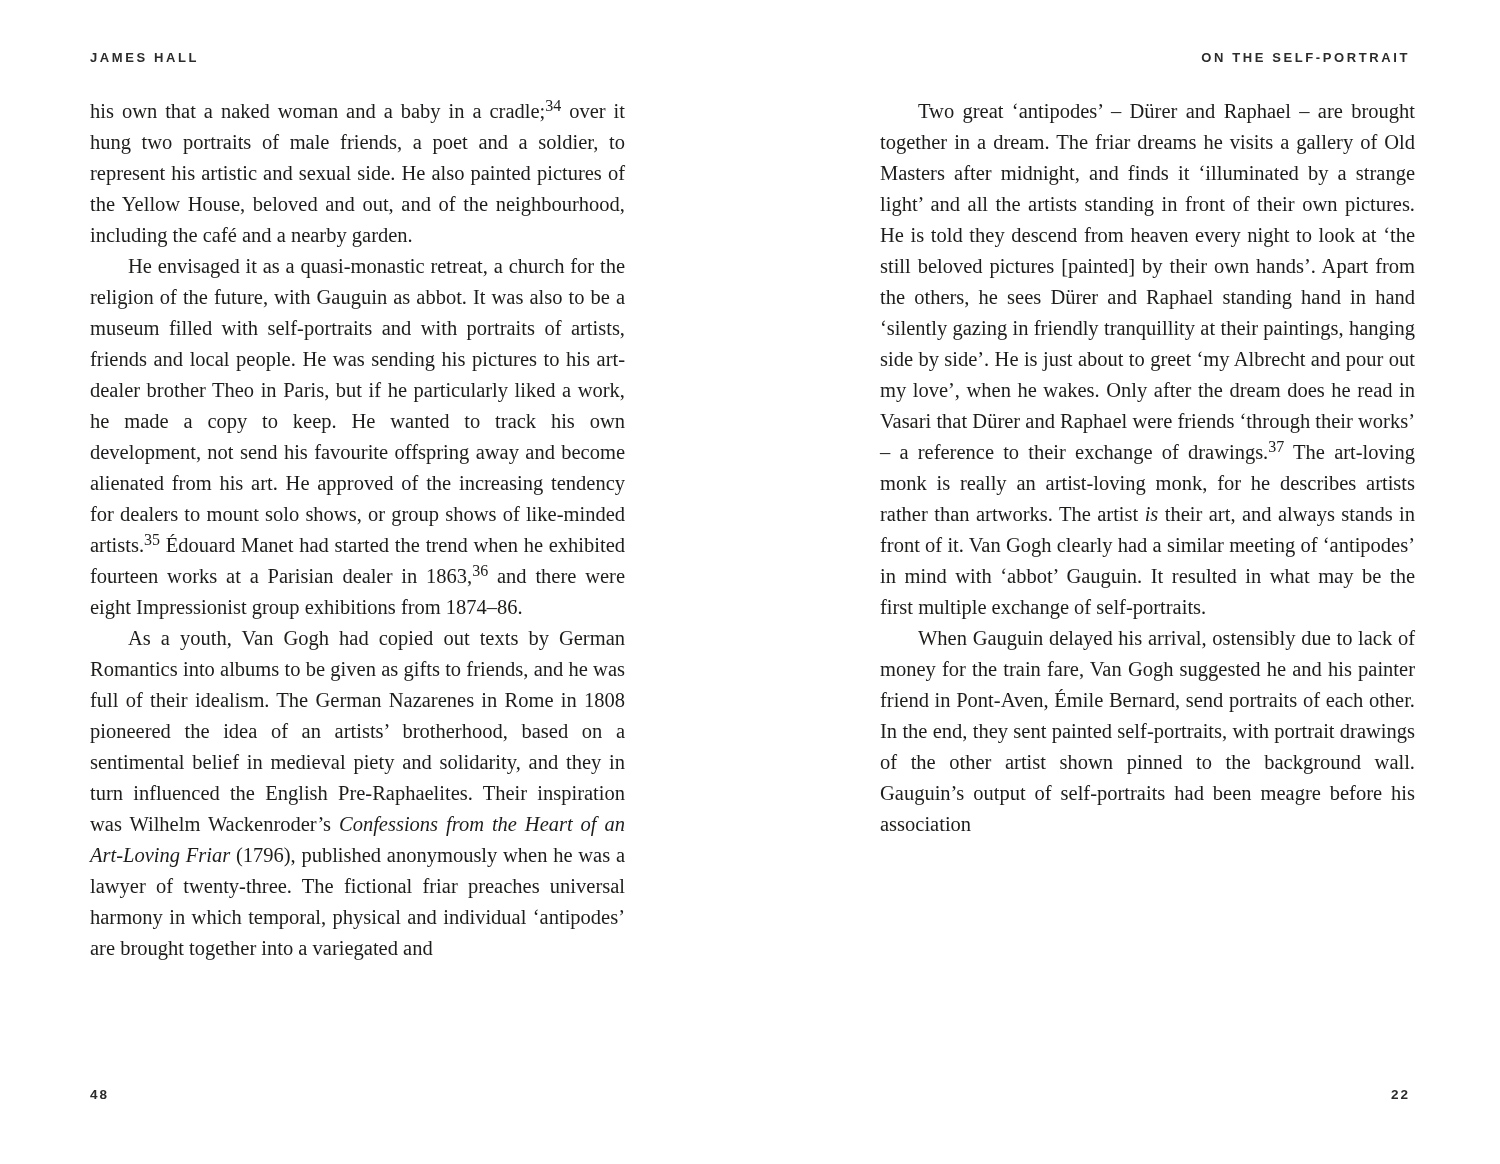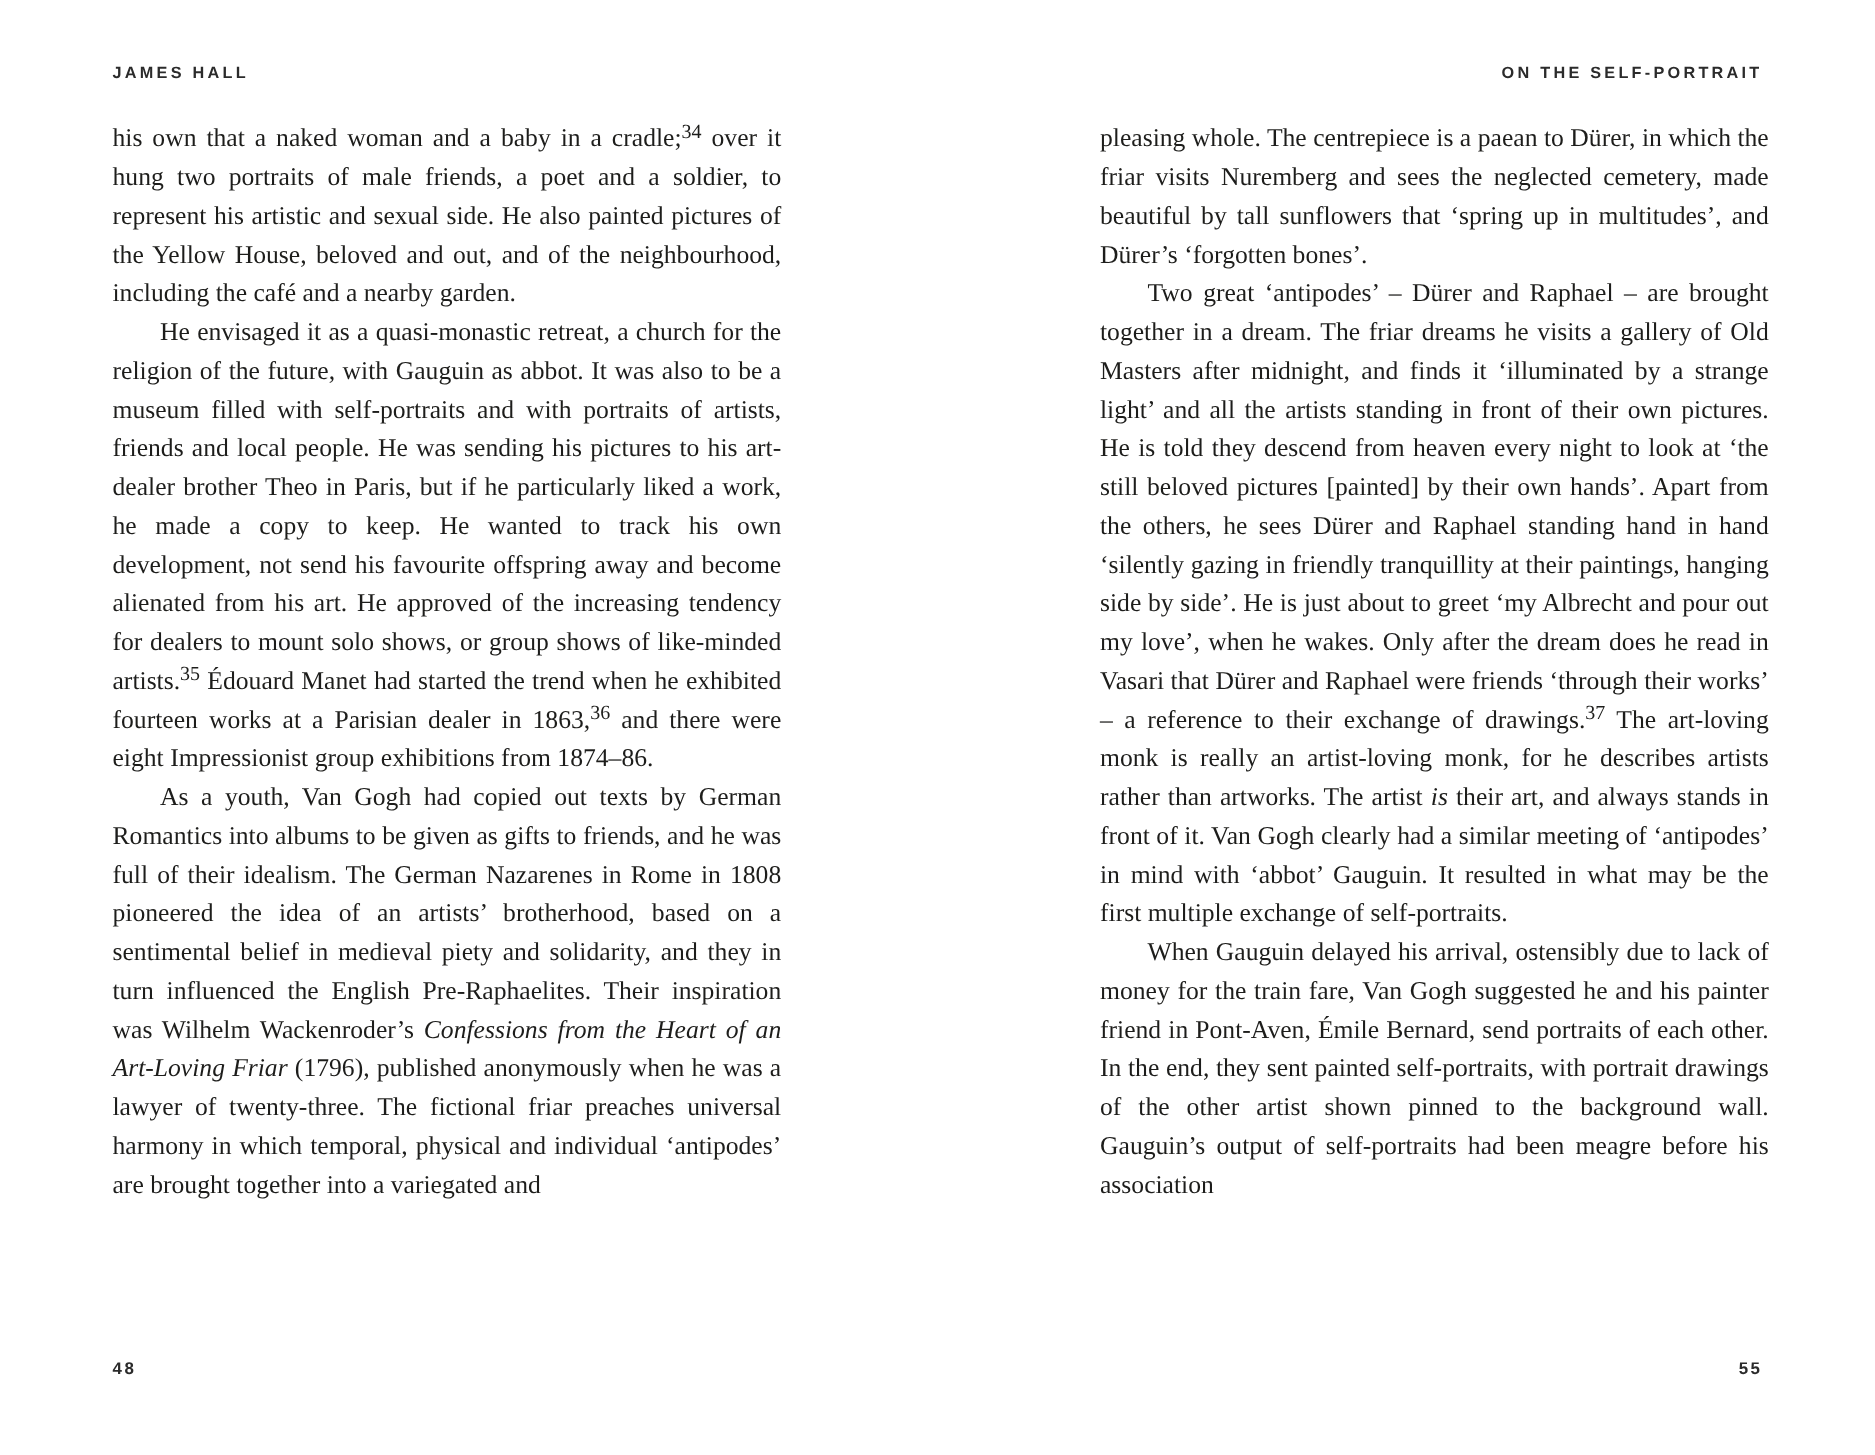--- a/index.html
+++ b/index.html
@@ -92,20 +92,19 @@
         <p><span>his own that a naked woman and a baby in a cradle;</span><sup>34</sup><span> over it hung two portraits of male friends, a poet and a soldier, to represent his artistic and sexual side. He also painted pictures of the Yellow House, beloved and out, and of the neighbourhood, including the café and a nearby garden.</span></p>
         <p class="indent"><span>He envisaged it as a quasi-monastic retreat, a church for the religion of the future, with Gauguin as abbot. It was also to be a museum filled with self-portraits and with portraits of artists, friends and local people. He was sending his pictures to his art-dealer brother Theo in Paris, but if he particularly liked a work, he made a copy to keep. He wanted to track his own development, not send his favourite offspring away and become alienated from his art. He approved of the increasing tendency for dealers to mount solo shows, or group shows of like-minded artists.</span><sup>35</sup><span> Édouard Manet had started the trend when he exhibited fourteen works at a Parisian dealer in 1863,</span><sup>36</sup><span> and there were eight Impressionist group exhibitions from 1874–86.</span></p>
         <p class="indent"><span>As a youth, Van Gogh had copied out texts by German Romantics into albums to be given as gifts to friends, and he was full of their idealism. The German Nazarenes in Rome in 1808 pioneered the idea of an artists’ brotherhood, based on a sentimental belief in medieval piety and solidarity, and they in turn influenced the English Pre-Raphaelites. Their inspiration was Wilhelm Wackenroder’s </span><em>Confessions from the Heart of an Art-Loving Friar</em><span> (1796), published anonymously when he was a lawyer of twenty-three. The fictional friar preaches universal harmony in which temporal, physical and individual ‘antipodes’ are brought together into a variegated and</span></p>
       </div>
     <div class="page-number">48</div>
   </div>
 
   <div class="page page--right">
     <div class="running-header">ON THE SELF-PORTRAIT</div>
     <div class="text-column">
-        <p><span>pleasing whole. The centrepiece is a paean to Dürer, in which the friar visits Nuremberg and sees the neglected cemetery, made beautiful by tall sunflowers that ‘spring up in multitudes’, and Dürer’s ‘forgotten bones’.</span></p>
         <p class="indent"><span>Two great ‘antipodes’ – Dürer and Raphael – are brought together in a dream. The friar dreams he visits a gallery of Old Masters after midnight, and finds it ‘illuminated by a strange light’ and all the artists standing in front of their own pictures. He is told they descend from heaven every night to look at ‘the still beloved pictures [painted] by their own hands’. Apart from the others, he sees Dürer and Raphael standing hand in hand ‘silently gazing in friendly tranquillity at their paintings, hanging side by side’. He is just about to greet ‘my Albrecht and pour out my love’, when he wakes. Only after the dream does he read in Vasari that Dürer and Raphael were friends ‘through their works’ – a reference to their exchange of drawings.</span><sup>37</sup><span> The art-loving monk is really an artist-loving monk, for he describes artists rather than artworks. The artist </span><em>is</em><span> their art, and always stands in front of it. Van Gogh clearly had a similar meeting of ‘antipodes’ in mind with ‘abbot’ Gauguin. It resulted in what may be the first multiple exchange of self-portraits.</span></p>
         <p class="indent"><span>When Gauguin delayed his arrival, ostensibly due to lack of money for the train fare, Van Gogh suggested he and his painter friend in Pont-Aven, Émile Bernard, send portraits of each other. In the end, they sent painted self-portraits, with portrait drawings of the other artist shown pinned to the background wall. Gauguin’s output of self-portraits had been meagre before his association</span></p>
       </div>
-    <div class="page-number">55</div>
+    <div class="page-number">22</div>
   </div>
 
 </div>
 
 </body></html>

